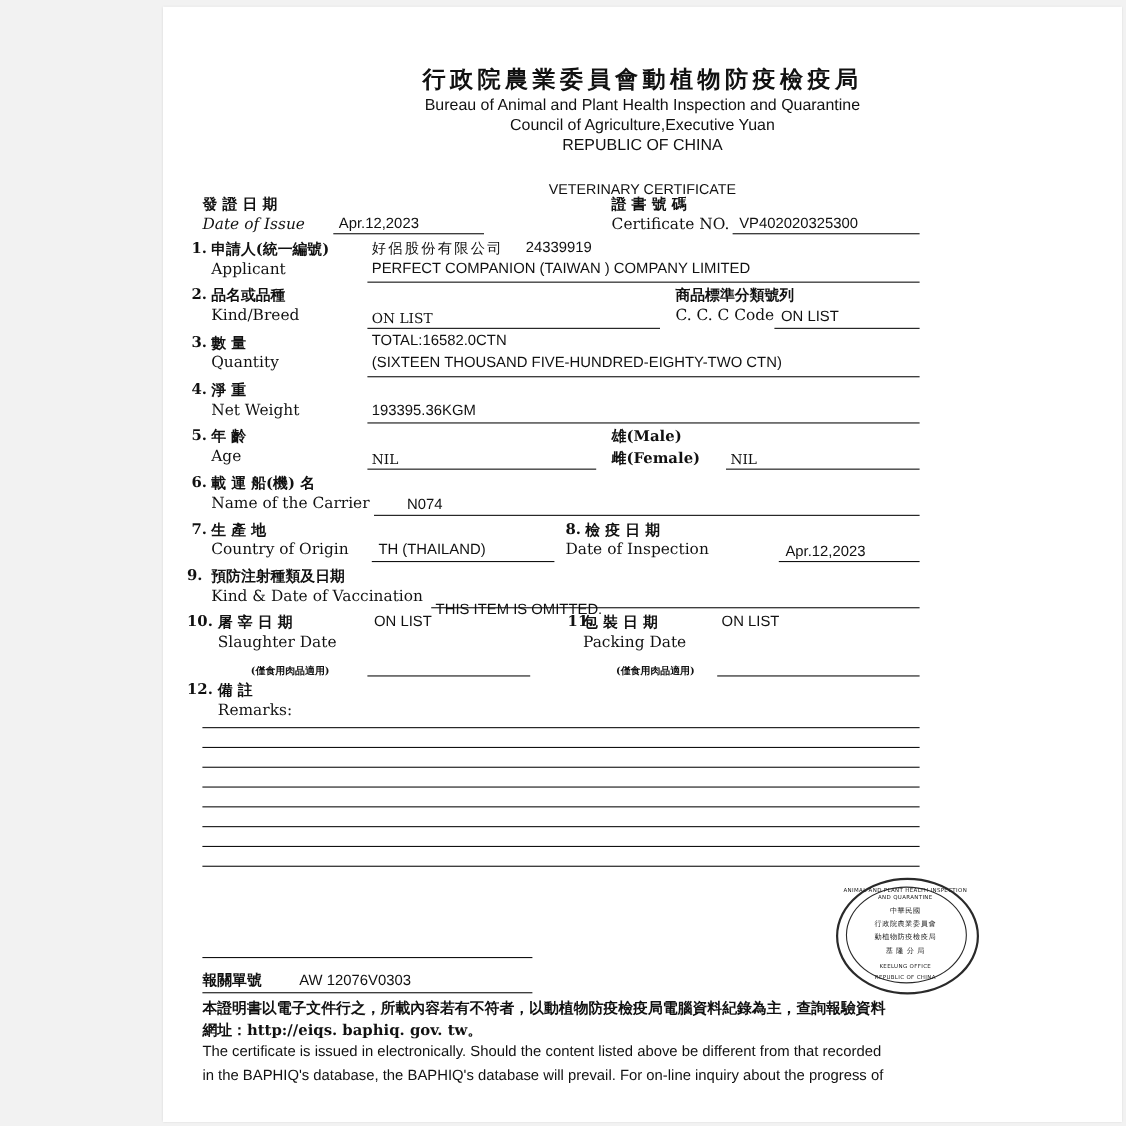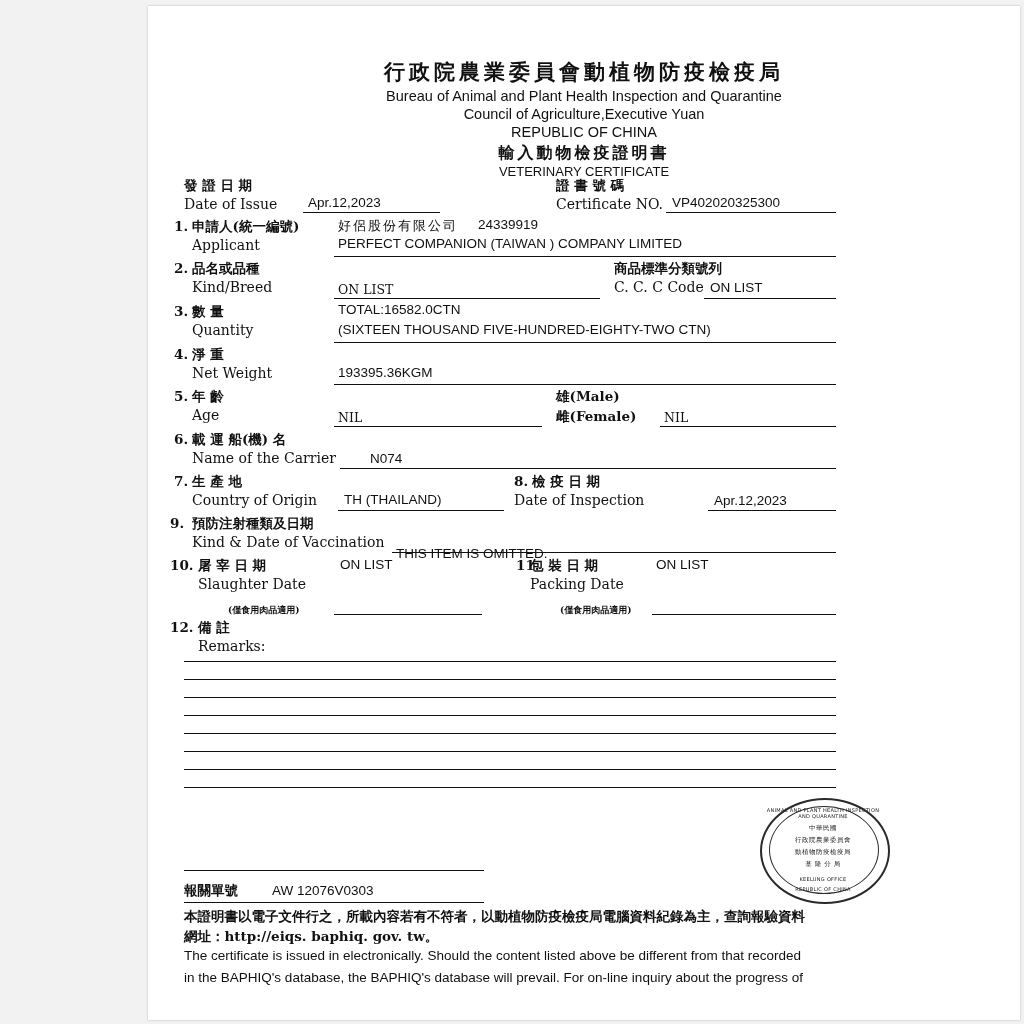--- a/index.html
+++ b/index.html
@@ -149,25 +149,24 @@
 </head>
 <body>
 
 <div id="page">
   <div id="sheet">
 
     <div class="hdr cn" id="title-cn">行政院農業委員會動植物防疫檢疫局</div>
     <div class="hdr" id="title-en2">Council of Agriculture,Executive Yuan</div>
     <div class="hdr" id="title-en1">Bureau of Animal and Plant Health Inspection and Quarantine</div>
     <div class="hdr" id="title-en3">REPUBLIC OF CHINA</div>
-    <div class="hdr cn" id="title-cn2">輸入動物檢疫證明書</div>
     <div class="hdr" id="title-en4">VETERINARY CERTIFICATE</div>
 
     <div class="lbl-cn" style="left:36px; top:171px;">發 證 日 期</div>
-    <div class="lbl-en" style="left:36px; top:190px;">Date of Issue</div>
+    <div class="lbl-en" style="left:36px; top:190px;font-style:italic;">Date of Issue</div>
     <div class="val" style="left:160px; top:189px;">Apr.12,2023</div>
     <div class="rule" style="left:155px; top:206px; width:137px;"></div>
 
     <div class="lbl-cn" style="left:408px; top:171px;">證 書 號 碼</div>
     <div class="lbl-en" style="left:408px; top:190px;">Certificate NO.</div>
     <div class="val" style="left:524px; top:189px;">VP402020325300</div>
     <div class="rule" style="left:518px; top:206px; width:170px;"></div>
 
     <div class="lbl-cn" style="left:26px; top:212px;">1.</div>
     <div class="lbl-cn" style="left:44px; top:212px;">申請人(統一編號)</div>

